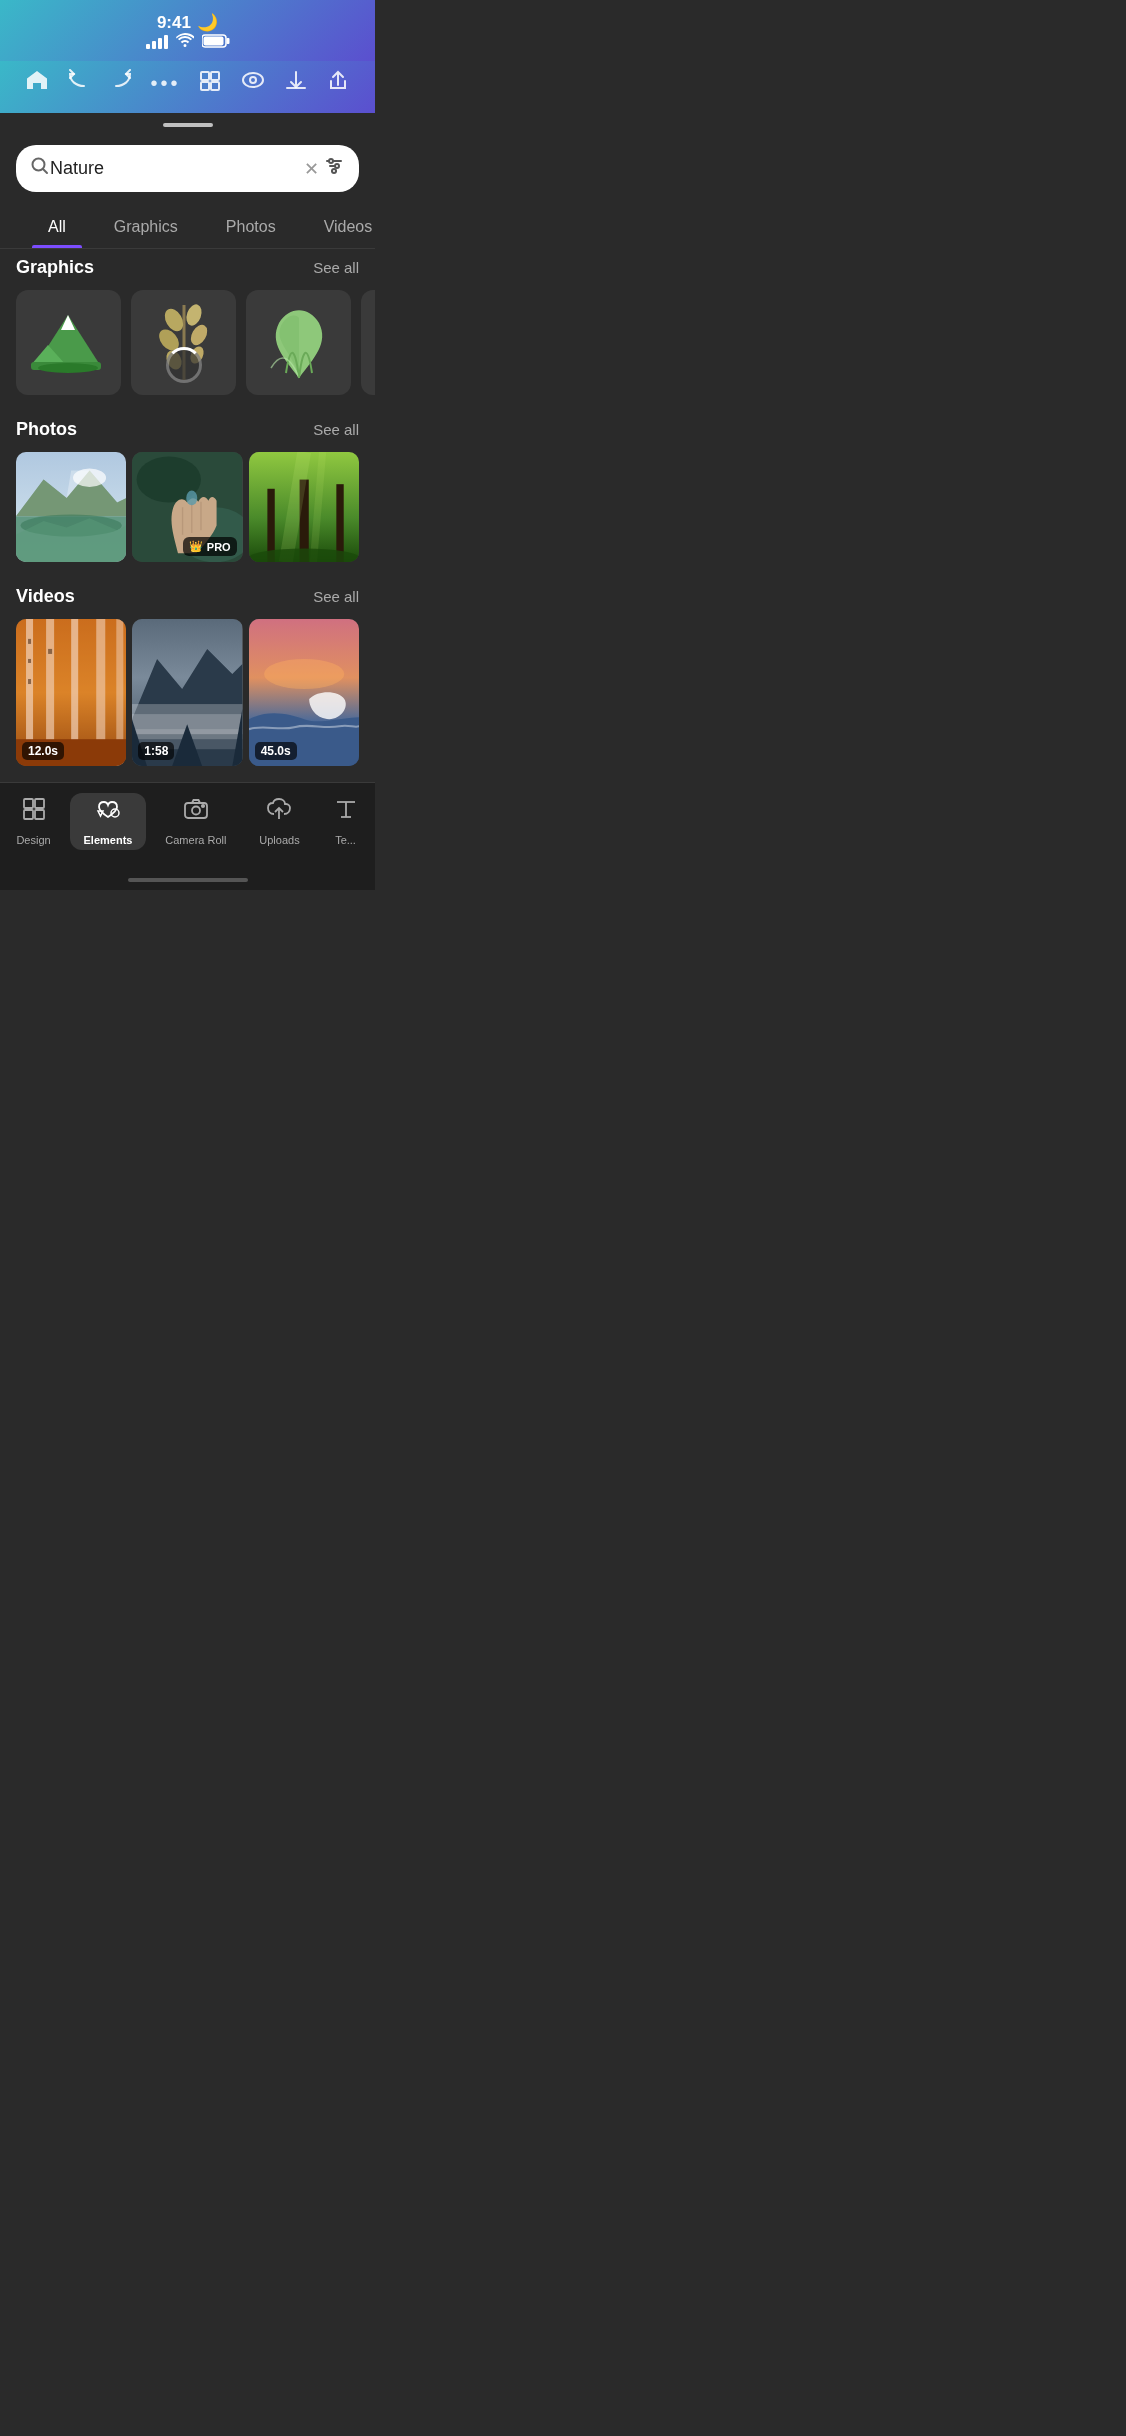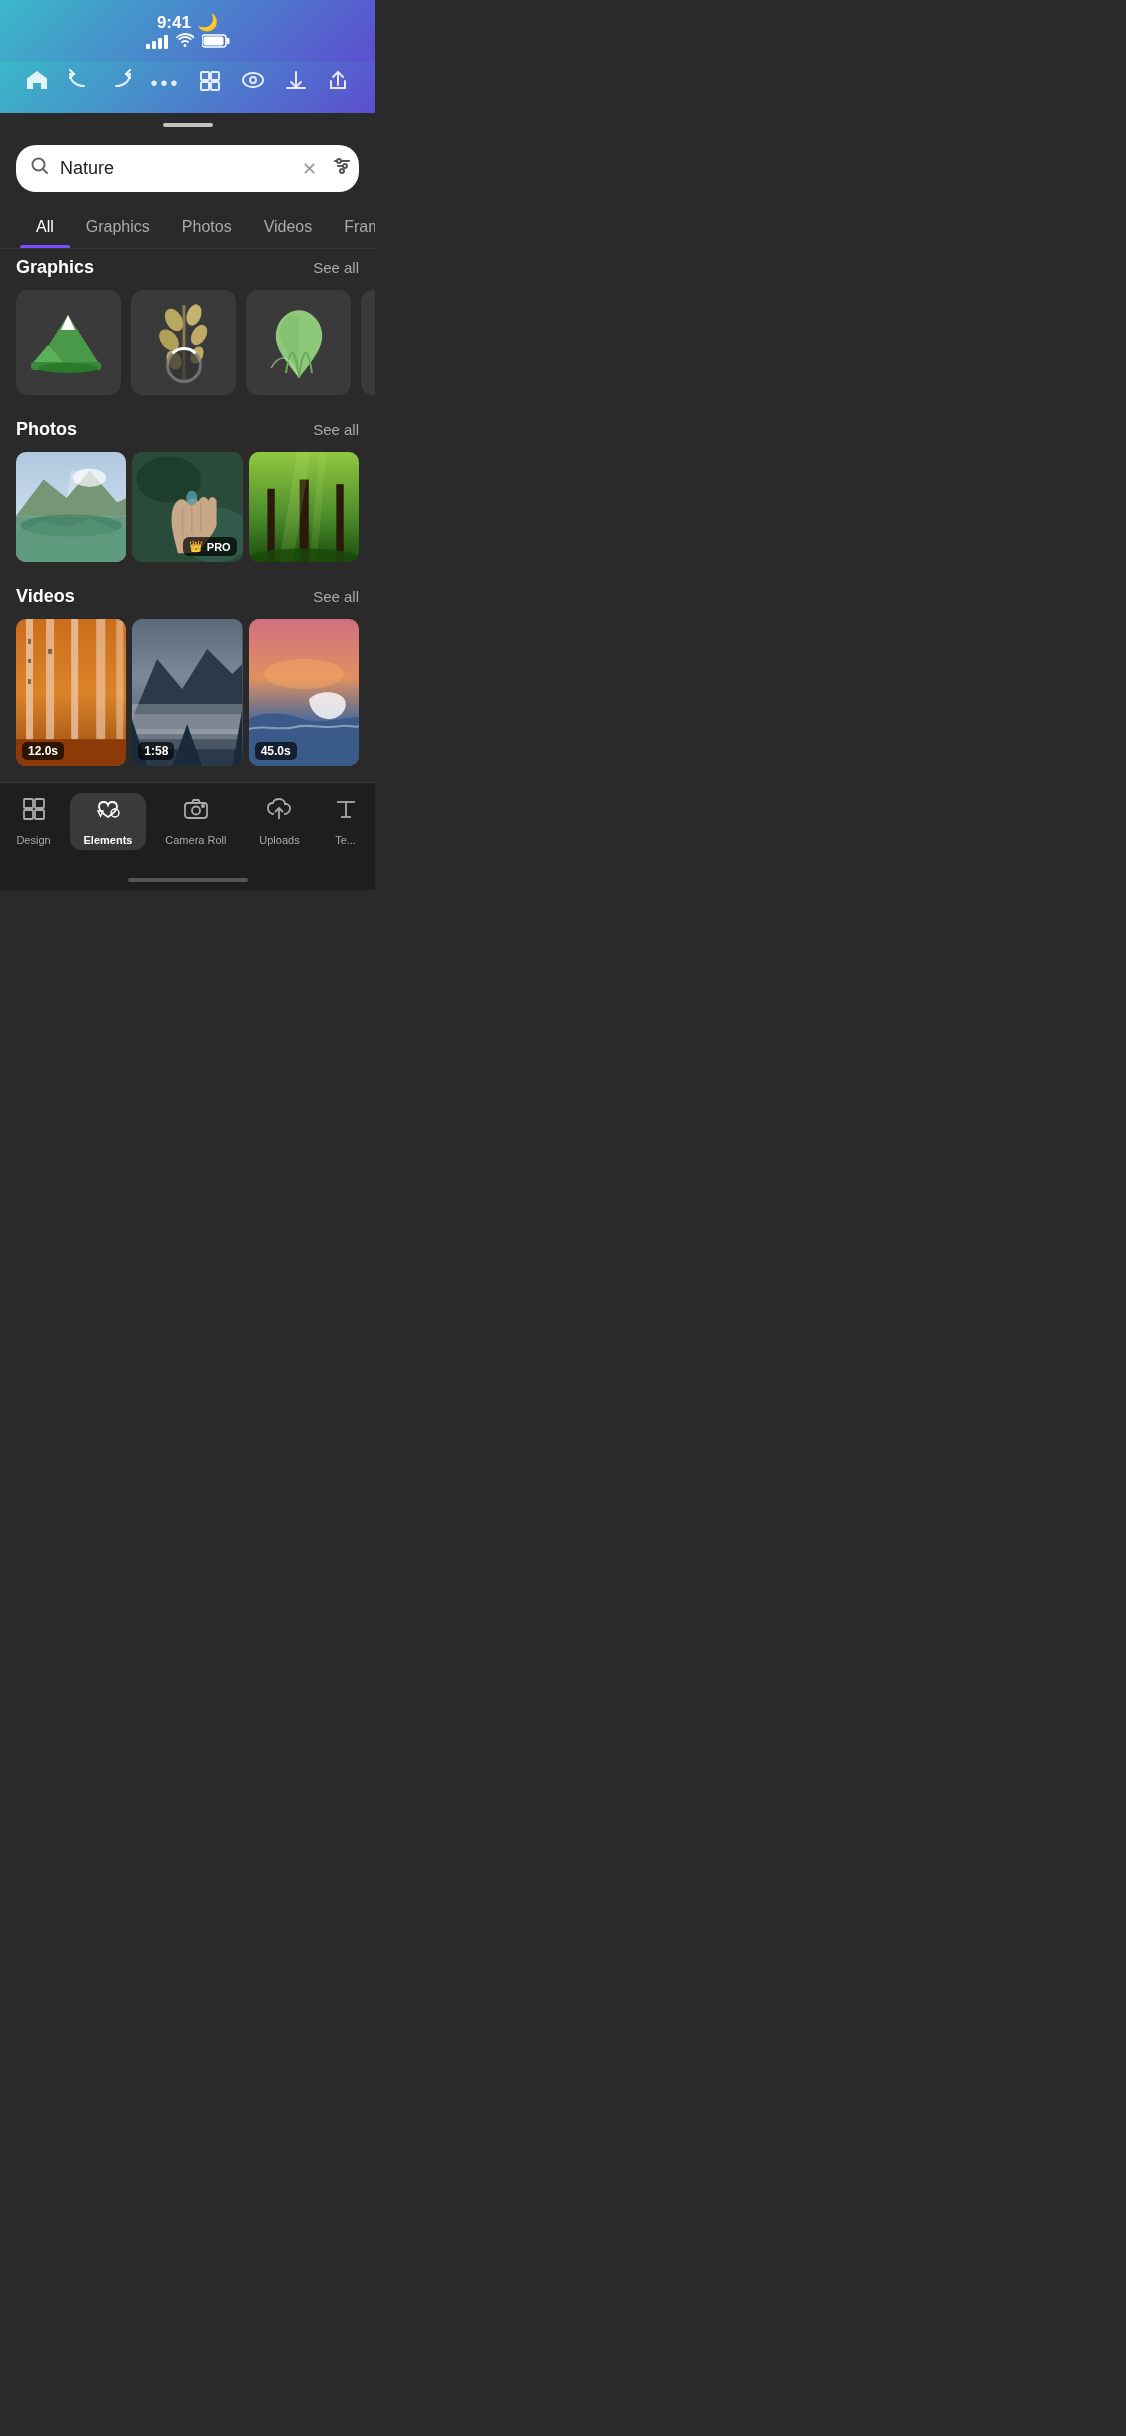--- a/index.html
+++ b/index.html
@@ -77,21 +77,20 @@
     
     .search-container {
       padding: 10px 16px 16px;
     }
     .search-bar {
       background: white;
       border-radius: 20px;
       display: flex;
       align-items: center;
       padding: 10px 14px;
-      gap: 10px;
     }
     .search-icon-wrap {
       color: #666;
       font-size: 18px;
     }
     .search-input {
       flex: 1;
       border: none;
       outline: none;
       font-size: 18px;
@@ -105,24 +104,24 @@
     }
     .search-filter {
       color: #555;
       font-size: 18px;
       cursor: pointer;
       margin-left: 4px;
     }
 
     
     .tabs-container {
-      padding: 0 20px;
+      padding: 0 32px;
       border-bottom: 1px solid #3a3a3a;
       display: flex;
-      gap: 0;
+      gap: 16px;
       overflow-x: auto;
       scrollbar-width: none;
       text-align: center;
     }
     .tabs-container::-webkit-scrollbar { display: none; }
     .tab {
       color: #aaa;
       font-size: 16px;
       padding: 10px 16px 12px;
       white-space: nowrap;

